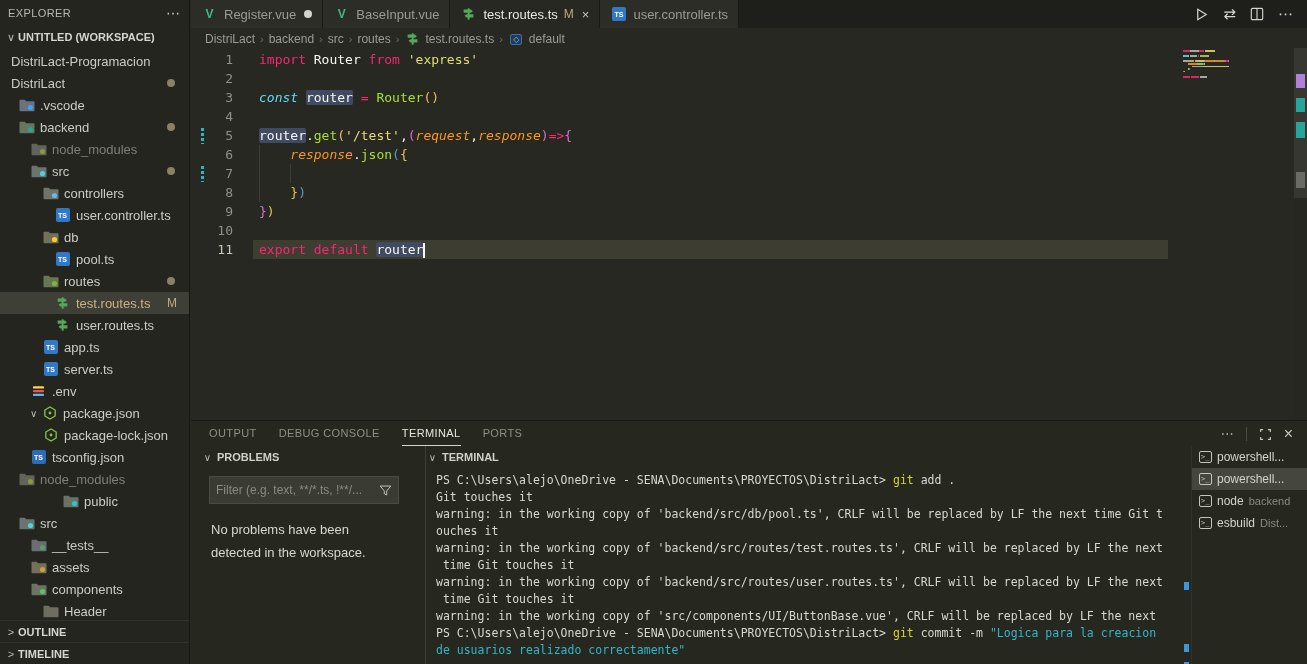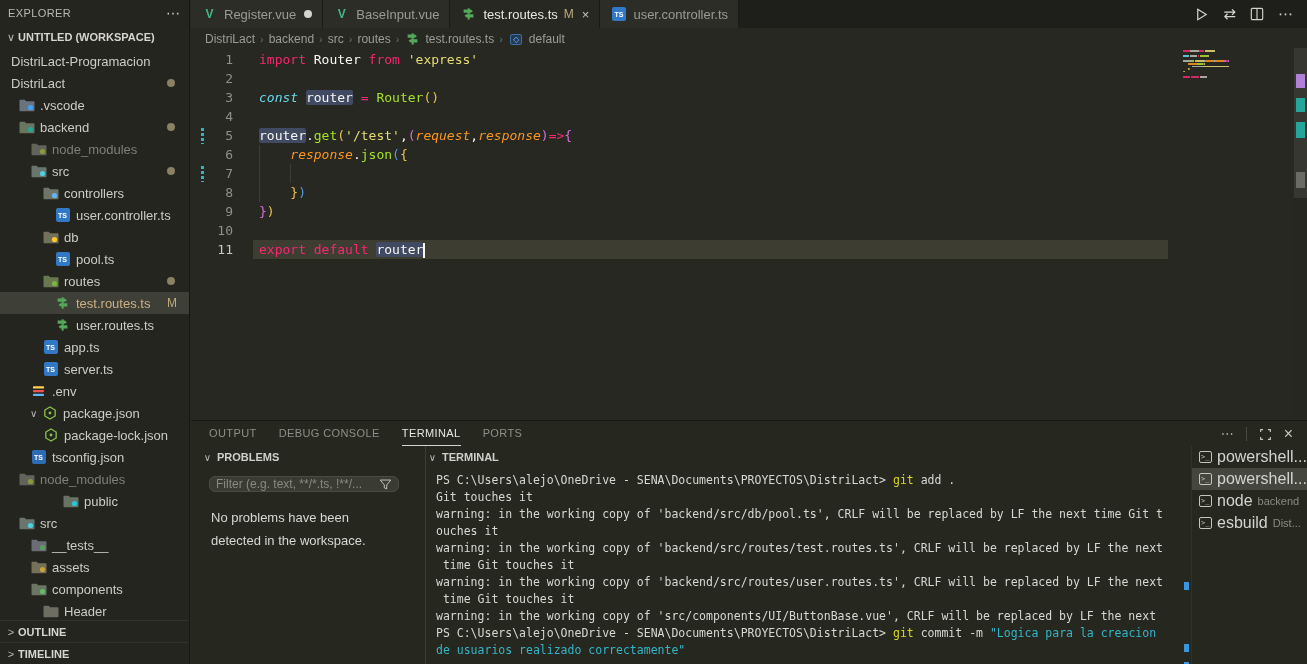--- a/index.html
+++ b/index.html
@@ -66,38 +66,38 @@
   
   #panel { position:absolute; left:191px; top:420px; right:0; bottom:0; background:#26271f; border-top:1px solid #161712; }
   #ptabs { height:25px; display:flex; align-items:center; gap:22px; padding-left:18px; }
   .ptab { font-size:11px; color:#8f8f88; letter-spacing:.4px; cursor:pointer; height:100%; display:flex; align-items:center; border-bottom:1px solid transparent; }
   .ptab.on { color:#e7e7e2; border-bottom:1px solid #d4d4ce; }
   #p-actions { margin-left:auto; display:flex; align-items:center; gap:12px; padding-right:14px; color:#c5c5bd; }
   #p-actions .sep { width:1px; height:14px; background:#4a4b43; }
   .phead { height:22px; display:flex; align-items:center; font-size:11px; font-weight:bold; color:#d0d0ca; gap:3px; }
   .phead .chev { font-weight:normal; color:#b9b9b1; font-size:10px; width:13px; text-align:center; }
   #problems { position:absolute; left:0; top:25px; width:234px; bottom:0; padding-left:10px; }
-  #filterbox { margin:8px 6px 10px 8px; width:190px; height:16px; background:#3a3b33; border:1px solid #4a4b43; border-radius:6px;
+  #filterbox { margin:8px 6px 10px 8px; width:190px; height:28px; background:#3a3b33; border:1px solid #4a4b43; border-radius:0;
      display:flex; align-items:center; padding:0 6px; }
   #filterbox input { flex:1; background:transparent; border:none; outline:none; color:#d4d4ce; font-size:12px; width:140px; }
   #filterbox input::placeholder { color:#8a8a82; }
   #noprob { padding:4px 10px 0 10px; color:#d8d8d2; font-size:13px; line-height:1.8; width:210px; }
   #pdivider { position:absolute; left:234px; top:25px; bottom:0; width:1px; background:#3d3e36; }
   #termwrap { position:absolute; left:235px; top:25px; right:116px; bottom:0; }
   #termlines { position:absolute; left:10px; top:26px; right:16px; bottom:0; background:transparent; }
   .tline { height:17px; line-height:17px; font-size:11.5px; white-space:pre; font-family:"DejaVu Sans Mono",monospace; }
   .tt{color:#d8d8d2} .ty{color:#d7d722} .tc{color:#35b5c9}
   #termscroll { position:absolute; right:0; top:26px; width:10px; bottom:0; }
   .tsmark { position:absolute; left:3px; width:5px; height:8px; background:#3a96dd; }
   #termlist { position:absolute; right:0; top:25px; width:116px; bottom:0; border-left:1px solid #31322a; }
   .trow { height:22px; display:flex; align-items:center; gap:5px; padding-left:7px; cursor:pointer; }
   .trow.sel { background:#45463e; }
   .ticon { width:13px; height:12px; border:1px solid #c5c5bd; border-radius:2px; color:#c5c5bd;
      font-size:7px; display:flex; align-items:center; justify-content:flex-start; padding-left:1px; font-family:"DejaVu Sans Mono",monospace; }
-  .trow .nm { color:#d4d4ce; font-size:16px; white-space:nowrap;text-align:right; }
+  .trow .nm { color:#d4d4ce; font-size:12px; white-space:nowrap;text-align:right; }
   .trow .dt { color:#8a8b80; font-size:11px; white-space:nowrap; }
 
   svg { display:block; }
 </style>
 </head>
 <body>
 
 <div id="sidebar">
   <div id="sb-head">
     <span class="ttl">EXPLORER</span>

